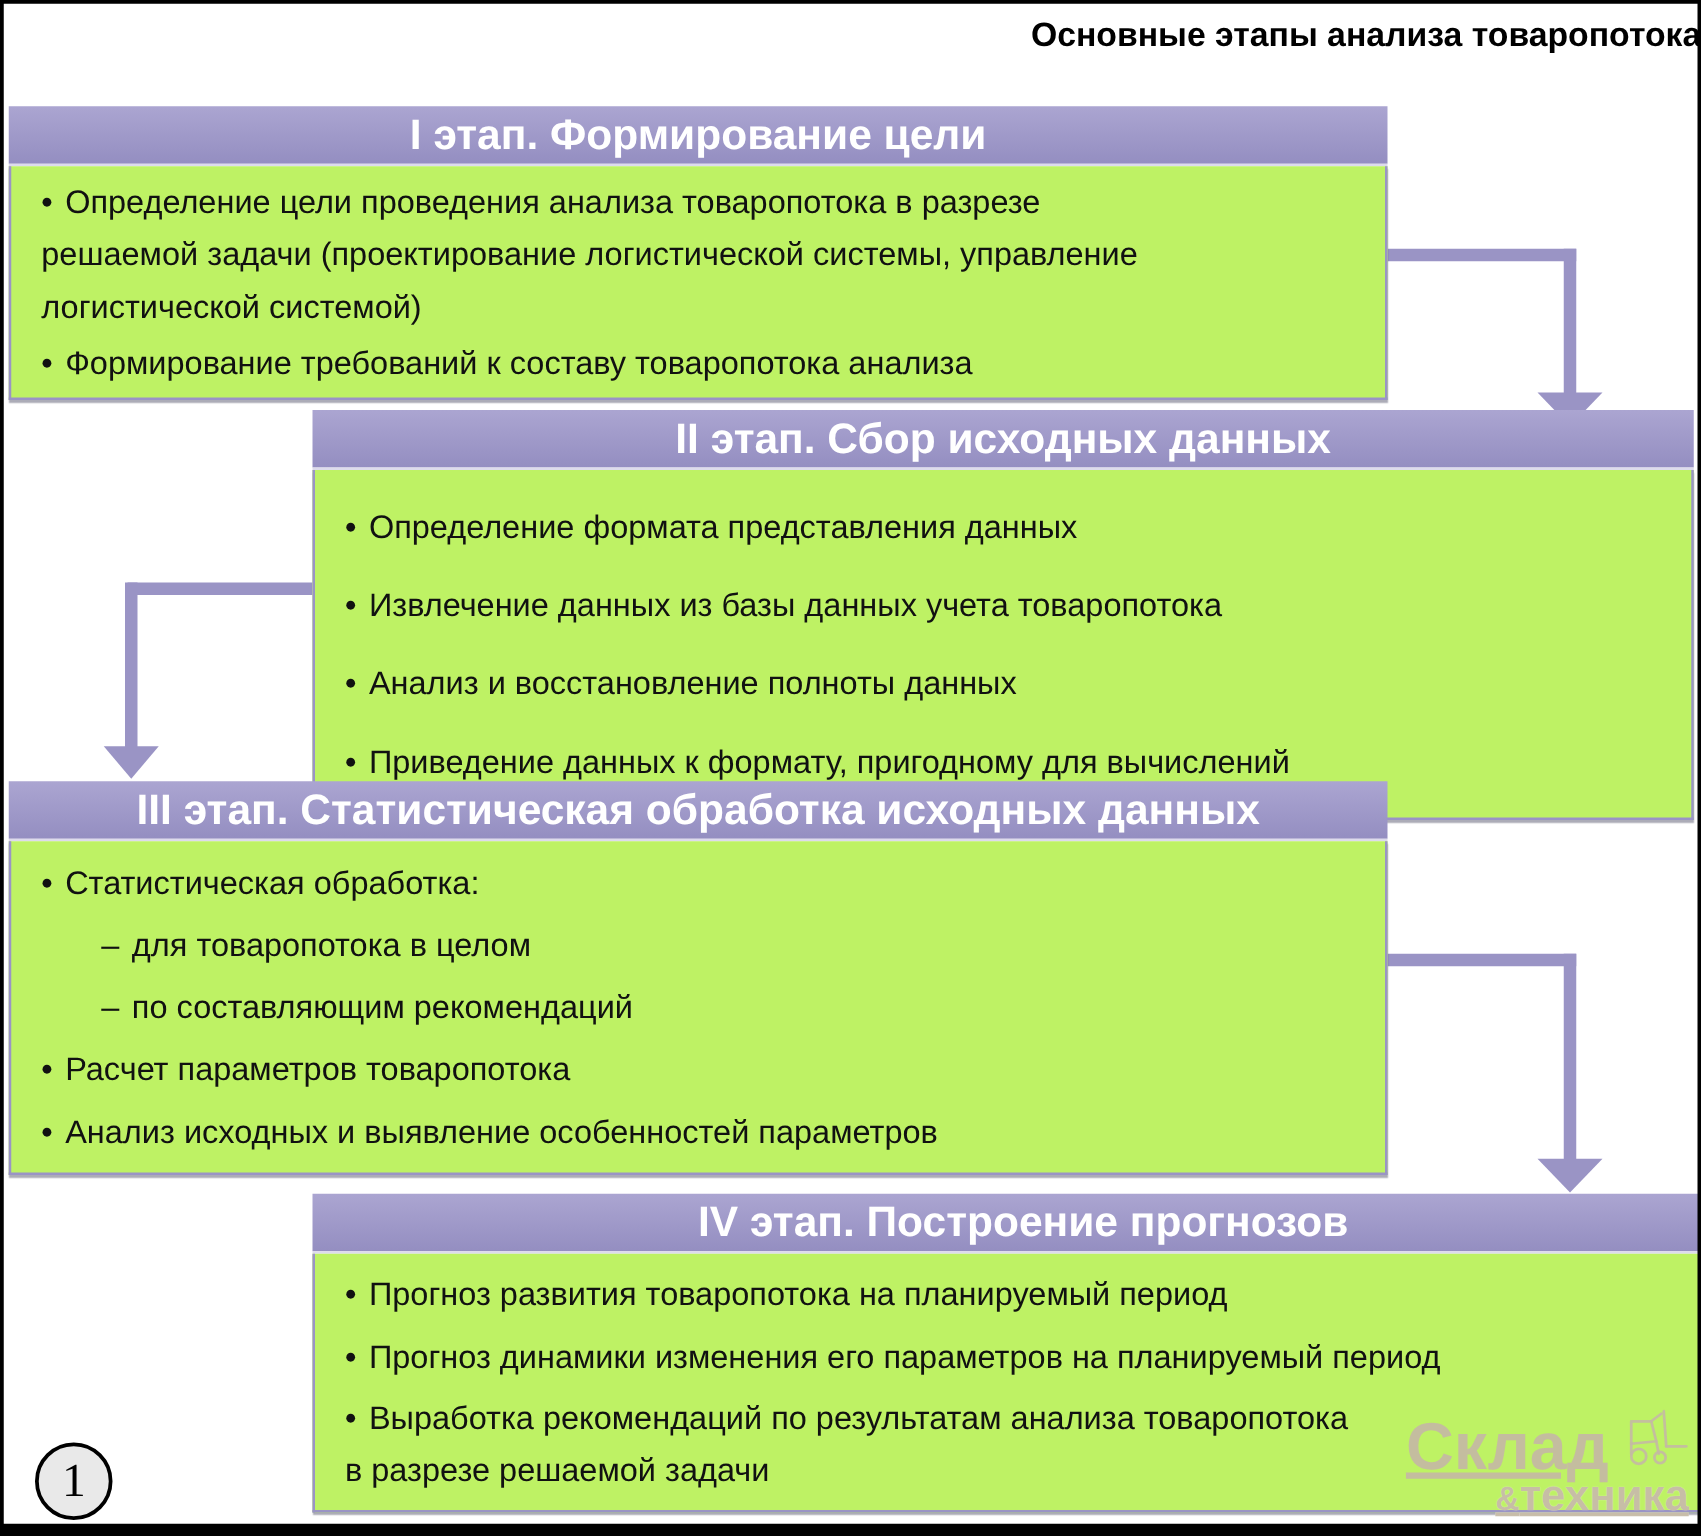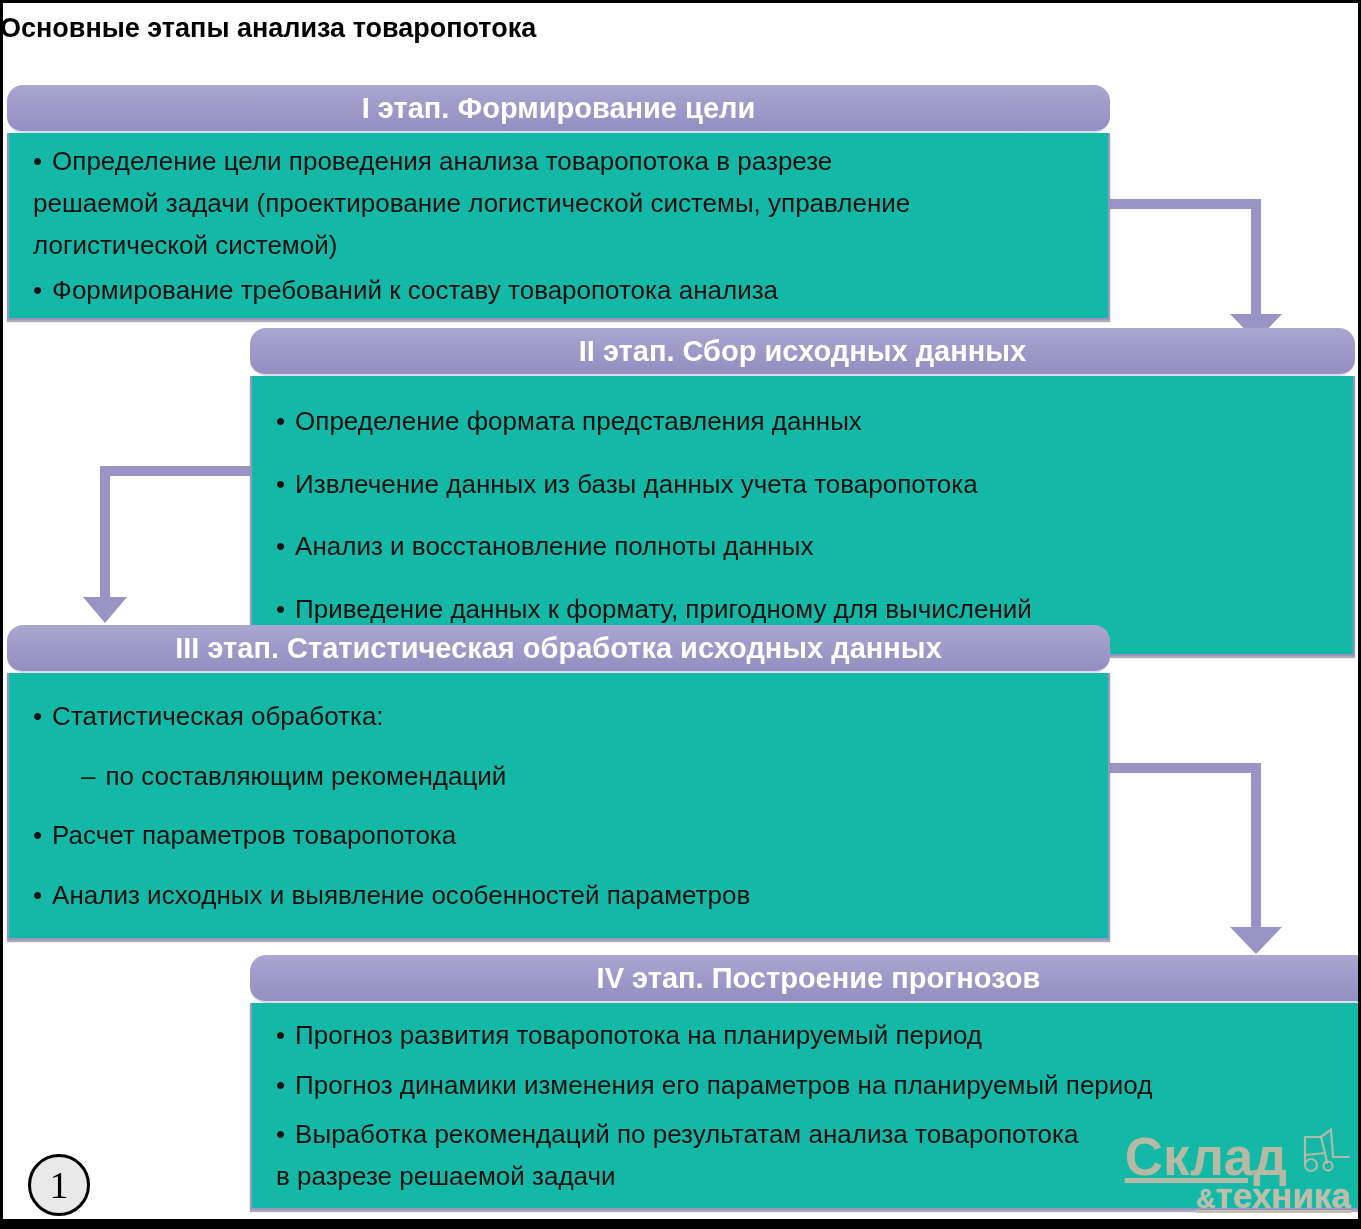--- a/index.html
+++ b/index.html
@@ -7,32 +7,31 @@
     position:relative; width:1361px; height:1229px; background:#ffffff;
     font-family:"Liberation Sans", sans-serif; overflow:hidden;
   }
   .frame {
     position:absolute; left:0; top:0; width:1361px; height:1229px;
     box-sizing:border-box; border:solid #000; border-width:3px 3px 10px 3px;
     pointer-events:none; z-index:40;
   }
   .title {
     position:absolute; top:13px; left:0; width:100%;
-    text-align:left; font-size:27px; font-weight:bold; color:#000;
+    text-align:right; font-size:27px; font-weight:bold; color:#000;
   }
   .stage { position:absolute; z-index:5; }
   .stage-header {
     height:46px; line-height:46px; text-align:center;
     background:linear-gradient(#aba5d1, #948ec1);
-    color:#fff; font-weight:bold; font-size:29px;
+    color:#fff; font-weight:bold; font-size:34px;
     border-bottom:2px solid #dddbec;
-    border-radius:16px;
   }
   .stage-body {
-    background:#14b8a6; border:2px solid #9a94c5; border-top:none;
+    background:#bef264; border:2px solid #9a94c5; border-top:none;
     box-sizing:border-box; display:flex; flex-direction:column;
     justify-content:space-evenly; padding:4px 24px;
     box-shadow:0 2px 1px rgba(70,70,95,0.45);
   }
   .stage-body p { margin:0; font-size:26px; line-height:42px; color:#111; }
   .stage-body .txt { white-space:pre-line; }
   .marker { margin-right:10px; }
   .indent { padding-left:48px; }
 
   #stage1 { left:7px;   top:85px;  width:1103px; }
@@ -106,20 +105,21 @@
   </section>
 
   <div class="conn" id="connB-h"></div>
   <div class="conn" id="connB-v"></div>
   <div class="conn-tri" id="connB-t"></div>
 
   <section class="stage" id="stage3">
     <div class="stage-header">III этап. Статистическая обработка исходных данных</div>
     <div class="stage-body">
       <p><span class="marker">•</span><span class="txt">Статистическая обработка:</span></p>
+      <p class="indent"><span class="marker">–</span><span class="txt">для товаропотока в целом</span></p>
       <p class="indent"><span class="marker">–</span><span class="txt">по составляющим рекомендаций</span></p>
       <p><span class="marker">•</span><span class="txt">Расчет параметров товаропотока</span></p>
       <p><span class="marker">•</span><span class="txt">Анализ исходных и выявление особенностей параметров</span></p>
     </div>
   </section>
 
   <div class="conn" id="connC-h"></div>
   <div class="conn" id="connC-v"></div>
   <div class="conn-tri" id="connC-t"></div>
 

